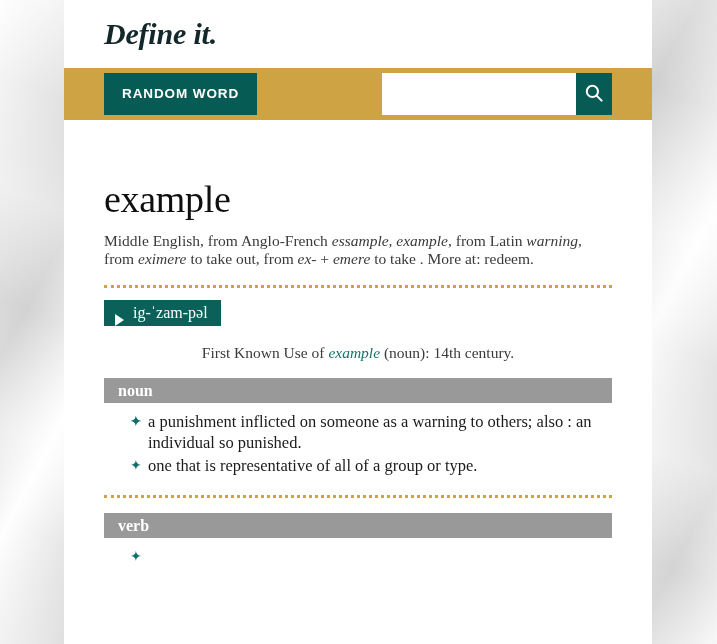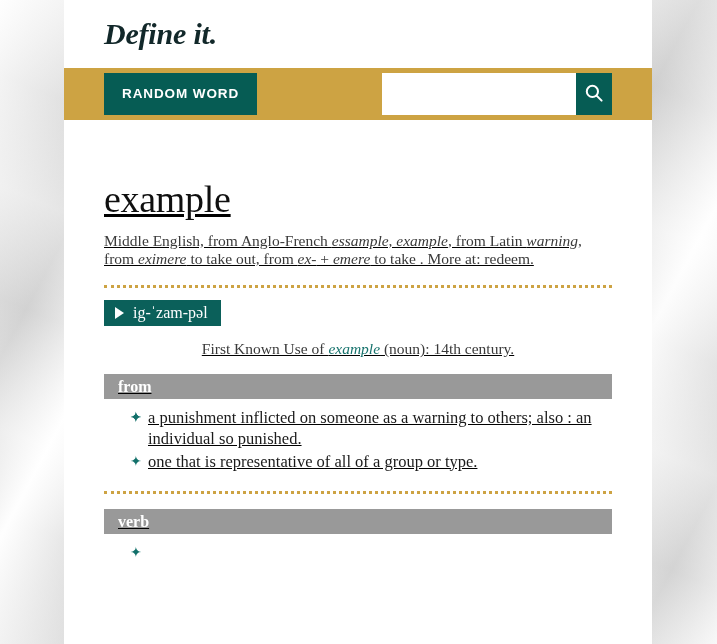--- a/index.html
+++ b/index.html
@@ -108,21 +108,20 @@
     cursor: pointer;
     display: flex;
     align-items: center;
     justify-content: center;
     padding: 0;
   }
 
   
   .entry {
     padding: 0 40px;
-    text-decoration: underline;
   }
   .headword {
     font-family: "Liberation Serif", serif;
     font-size: 38px;
     font-weight: normal;
     color: #0f0f0f;
     margin: 0;
     padding-top: 60px;
     line-height: 1.05;
     letter-spacing: -0.3px;
@@ -137,21 +136,21 @@
 
   .dotted-rule {
     height: 0;
     border: none;
     border-top: 3px dotted #cda343;
     margin: 17px 0 0 0;
   }
 
   .pron-btn {
     display: inline-flex;
-    align-items: center;
+    align-items: flex-end;
     gap: 9px;
     background: #0b605a;
     color: #ffffff;
     border: none;
     height: 26px;
     padding: 0 13px 0 11px;
     margin-top: 12px;
     cursor: pointer;
     font-family: "Liberation Serif", serif;
     font-size: 16px;
@@ -258,21 +257,21 @@
     <hr class="dotted-rule">
 
     <button class="pron-btn">
       <span class="play-tri"></span>
       <span>ig-ˈzam-pəl</span>
     </button>
 
     <div id="sections-host">
         <p class="fku"><span>First Known Use of </span><a class="wordlink" href="#" style="text-decoration: none;">example</a><span> (noun): 14th century.</span></p>
         <div class="pos-bar">
-          <span>from</span>
+          <span>noun</span>
         </div>
         <ul class="senses">
           <li><span class="clover">✦</span></li>
           <li><span class="clover">✦</span><span>a punishment inflicted on someone as a warning to others; also : an individual so punished.</span></li>
           <li><span class="clover">✦</span><span>one that is representative of all of a group or type.</span></li>
         </ul>
         <hr class="spacer-rule">
         <div class="pos-bar">
           <span>verb</span>
         </div>

